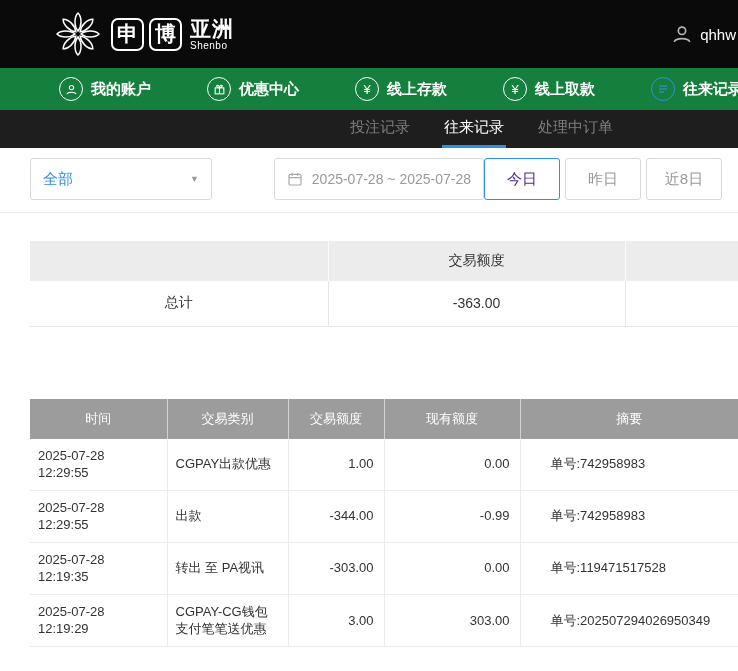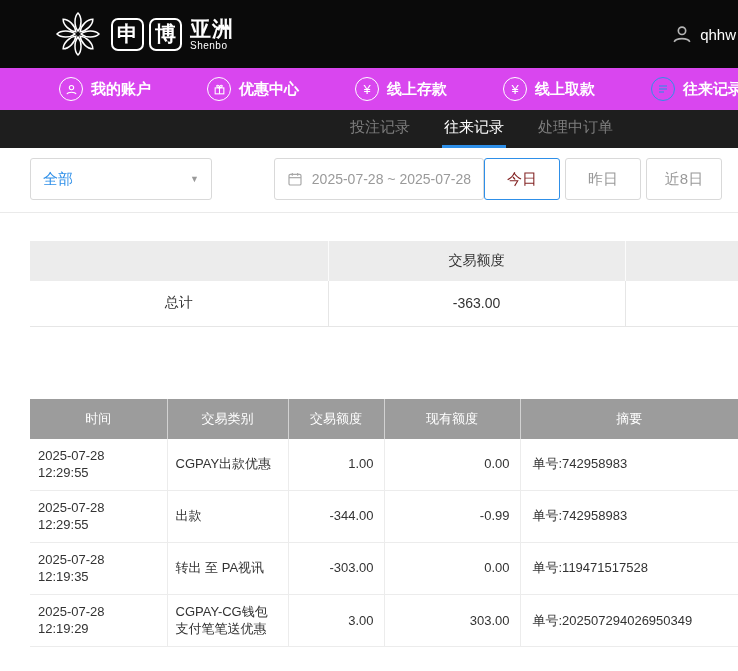--- a/index.html
+++ b/index.html
@@ -13,21 +13,21 @@
     font-size:21px; font-weight:700; display:flex; align-items:center; justify-content:center; }
   .char-box.first { margin-left:9px; } .char-box.second { margin-left:5px; }
   .brand-right { margin-left:8px; color:#fff; line-height:1.1; }
   .brand-region { font-size:21px; font-weight:700; letter-spacing:1px; }
   .brand-en { font-size:10px; letter-spacing:.5px; }
   .account { margin-left:auto; display:flex; align-items:center; gap:7px; color:#fff;
     font-size:15px; padding-right:2px; cursor:pointer; white-space:nowrap; }
   .account-icon { width:22px; height:22px; color:#b5b5b5; display:block; }
 
   
-  .navbar { height:42px; background:#d946ef; display:flex; align-items:center; padding-left:59px; gap:56px; }
+  .navbar { height:42px; background:#15803d; display:flex; align-items:center; padding-left:59px; gap:56px; }
   .nav-item { display:flex; align-items:center; gap:8px; color:#fff; font-size:15px; font-weight:700;
     white-space:nowrap; cursor:pointer; }
   .nav-icon { width:24px; height:24px; border:1.5px solid #fff; border-radius:50%; flex:0 0 auto;
     display:flex; align-items:center; justify-content:center; font-size:13px; font-weight:400; color:#fff; }
   .nav-item.active .nav-icon { border-color:#2e8fe8; color:#2e8fe8; }
 
   
   .subnav { height:38px; background:#1e1e1e; display:flex; padding-left:348px; gap:30px; }
   .tab { display:flex; align-items:center; font-size:15px; color:#7d7d7d; padding:0 2px;
     border-bottom:3px solid transparent; cursor:pointer; white-space:nowrap; }
@@ -39,21 +39,21 @@
     display:flex; align-items:center; justify-content:space-between; padding:16px 12px; cursor:pointer; background:#fff; }
   .select-value { color:#2e8fe8; font-size:15px; }
   .caret { color:#9a9a9a; font-size:9px; }
   .date-box { margin-left:62px; height:42px; border:1px solid #d9d9d9; border-radius:3px;
     display:flex; align-items:center; gap:9px; padding:0 12px; color:#9a9a9a; font-size:14px;
     cursor:pointer; background:#fff; white-space:nowrap; }
   .cal-icon { width:16px; height:16px; color:#a8a8a8; display:block; }
   .quick-group { margin-left:auto; display:flex; gap:5px; }
   .quick-btn { width:76px; height:42px; border:1px solid #d9d9d9; background:#fff; border-radius:3px;
     font-size:15px; color:#999; font-family:inherit; cursor:pointer; }
-  .quick-btn.active { color:#7f1d1d; border-color:#2e8fe8; }
+  .quick-btn.active { color:#4c1d95; border-color:#2e8fe8; }
 
   .divider { border:none; border-top:1px solid #eaeaea; margin:12px 0 0 0; }
 
   
   .summary-table { margin:28px 0 0 30px; width:708px; border-collapse:collapse; table-layout:fixed; }
   .summary-table thead th { background:#ececec; height:40px; font-size:14px; color:#333;
     font-weight:400; text-align:center; border-right:1px solid rgba(255,255,255,.8); }
   .summary-table thead th:last-child { border-right:none; }
   .summary-table tbody td { height:45px; background:#fff; border-bottom:1px solid #e6e6e6;
     border-right:1px solid #e6e6e6; text-align:center; font-size:14px; color:#333; }
@@ -61,21 +61,21 @@
 
   
   .records-table { margin:72px 0 0 30px; width:708px; border-collapse:collapse; table-layout:fixed; font-size:13px; }
   .records-table th { background:#9c9c9c; color:#fff; height:40px; font-weight:400; font-size:13px;
     text-align:center; border-right:1px solid rgba(255,255,255,.55); }
   .records-table th:last-child { border-right:none; }
   .records-table td { color:#333; padding:8px; height:40px; vertical-align:middle; background:#fff;
     border-bottom:1px solid #ececec; border-right:1px solid #ececec; line-height:1.35; }
   .records-table td:last-child { border-right:none; }
   .records-table td:nth-child(3), .records-table td:nth-child(4) { text-align:right; padding-right:10px; }
-  .records-table td:nth-child(5) { padding-left:12px; }
+  .records-table td:nth-child(5) { padding-left:30px; }
 </style>
 </head>
 <body>
 
 <header class="topbar">
   <span class="flower">
     <svg viewBox="0 0 48 48" width="48" height="48" fill="none" stroke="currentColor" stroke-width="1.5">
       <g transform="translate(24,24)">
         <path d="M0,-3 C4,-8 4,-17 0,-21 C-4,-17 -4,-8 0,-3 Z"></path>
         <path d="M0,-3 C4,-8 4,-17 0,-21 C-4,-17 -4,-8 0,-3 Z" transform="rotate(45)"></path>

